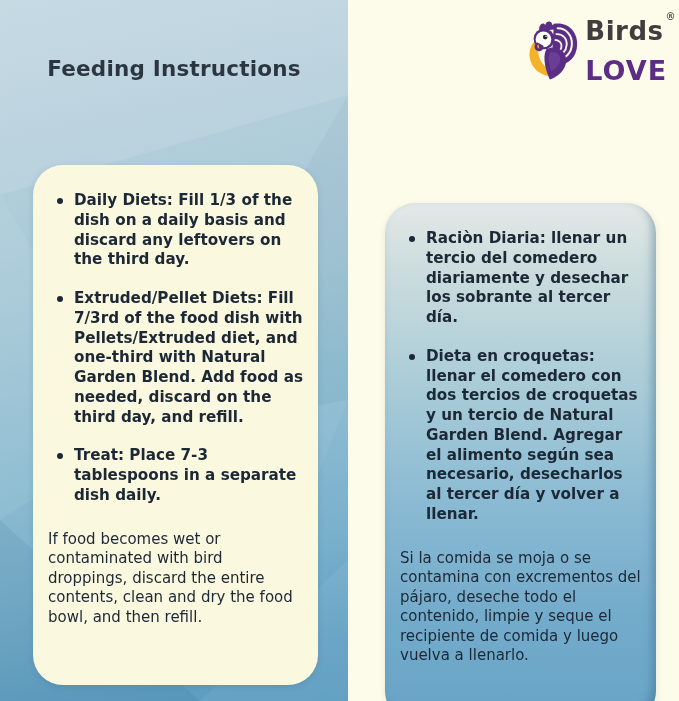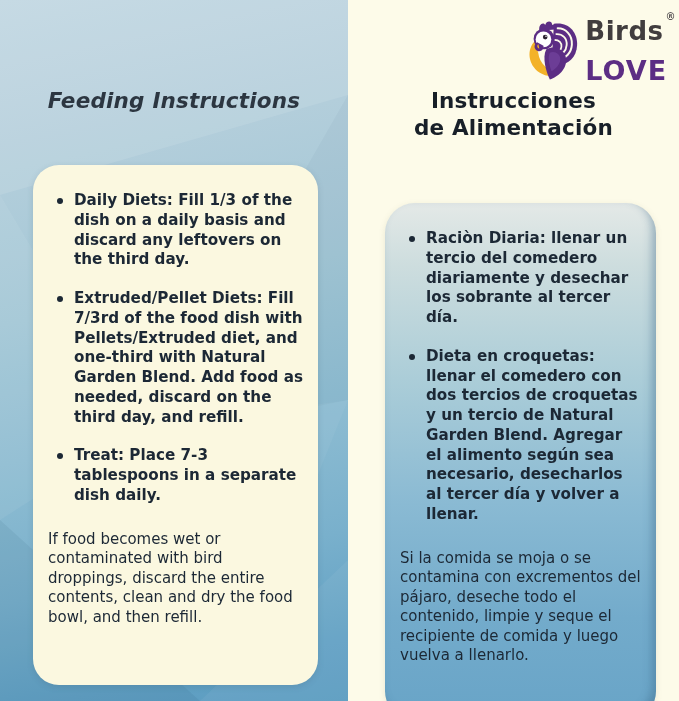--- a/index.html
+++ b/index.html
@@ -20,33 +20,32 @@
   .panel-right{
     position:absolute;left:348px;top:0;width:331px;height:701px;
     background:#fdfbe9;
   }
   
   .heading{
     margin:0;text-align:center;
     font-size:21.5px;line-height:1.25;font-weight:700;
     color:#15202c;letter-spacing:.2px;
   }
-  .heading-en{padding-top:88px;font-style:italic;}
+  .heading-en{padding-top:56px;}
   .heading-es{padding-top:88px;color:#181f28;}
   
   .box{
     position:absolute;border-radius:30px;
     box-sizing:border-box;overflow:hidden;
     padding:26px 15px 18px 15px;
   }
   .box-cream{
     left:33px;top:165px;width:285px;height:520px;
     background:#fbf8e0;
     box-shadow:0 2px 6px rgba(60,90,110,.18);
-    border-radius:26px;
   }
   .box-blue{
     left:37px;top:167px;width:271px;height:518px;
     background:linear-gradient(180deg,#e4e9e7 0%,#cdddde 12%,#abcdd8 34%,#8abad3 58%,#73abcb 80%,#68a4c7 100%);
     box-shadow:inset -4px -5px 9px rgba(56,99,131,.42),0 2px 6px rgba(120,120,90,.15);
     margin-top:36px;
   }
   
   .bullet-list{list-style:none;margin:0;padding:0;}
   .bullet-item{
@@ -134,24 +133,20 @@
 
         <path d="M42,52 C56,44 74,52 76,68 C78,86 62,100 48,104 C42,92 34,66 42,52 Z" fill="#5c2d84"></path>
         <path d="M48,58 C56,54 66,60 66,69 C66,78 58,86 51,90 C47,80 44,66 48,58 Z" fill="#7a4ba6" opacity="0.55"></path>
       </svg>
       <div class="logo-text">
         <span class="logo-top"><span>Birds</span><sup class="logo-reg">®</sup></span>
         <span class="logo-bottom">LOVE</span>
       </div>
     </div>
 
-    <h1 class="heading heading-es">
-      <span>Instrucciones</span><br>
-      <span>de Alimentación</span>
-    </h1>
 
     <div class="box box-blue">
       <ul class="bullet-list">
         <li class="bullet-item">
           <span class="dot"></span>
           <span>Raciòn Diaria: llenar un tercio del comedero diariamente y desechar los sobrante al tercer día.</span>
         </li>
         <li class="bullet-item">
           <span class="dot"></span>
           <span>Dieta en croquetas: llenar el comedero con dos tercios de croquetas y un tercio de Natural Garden Blend. Agregar el alimento según sea necesario, desecharlos al tercer día y volver a llenar.</span>

